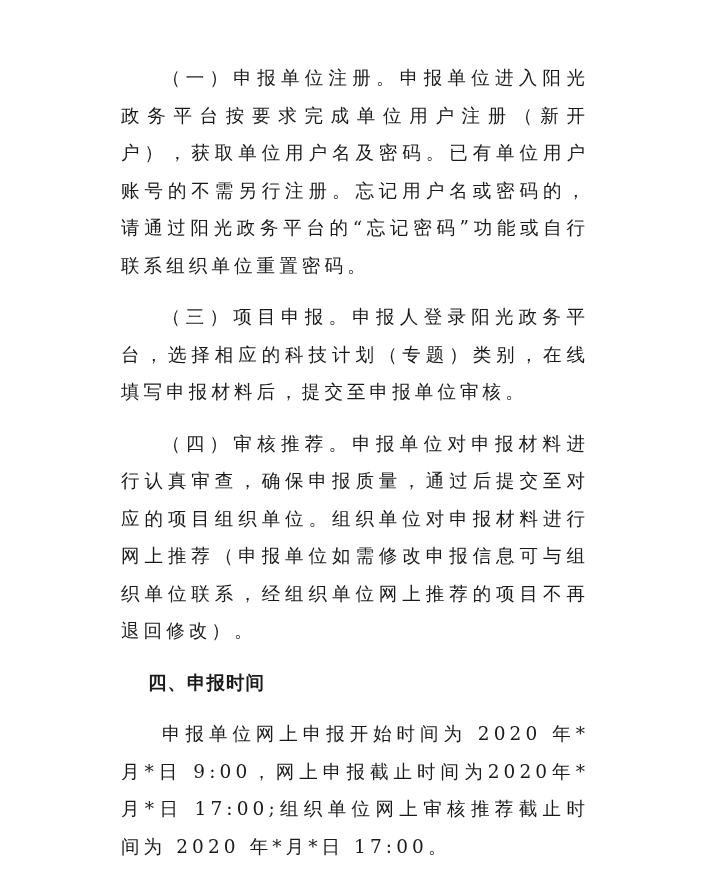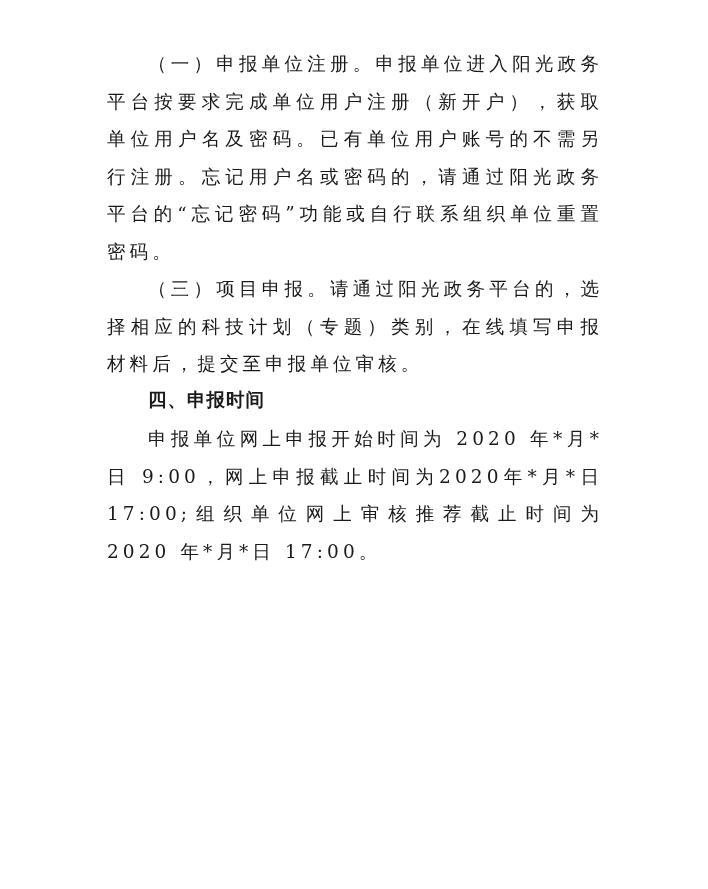--- a/index.html
+++ b/index.html
@@ -3,28 +3,29 @@
 <meta charset="utf-8">
 <style>
   html, body { margin: 0; padding: 0; background: #ffffff; }
   body { width: 708px; height: 889px; overflow: hidden; position: relative; }
   .page {
     position: absolute; left: 107px; top: 45px; width: 496px;
     font-family: "DejaVu Serif", "Liberation Serif", serif;
     color: #1a1a1a; font-size: 18.5px; line-height: 37.5px;
     text-align: justify; letter-spacing: 4.1px;
   }
-  .para { margin: 0; text-indent: 41px; }
+  .para { margin: 14px; text-indent: 41px; }
   .heading {
-    margin: 0; text-indent: 41px; font-family: Liberation Mono, monospace;
+    margin: 0; text-indent: 41px; font-family: Liberation Sans, sans-serif;
     font-weight: bold; letter-spacing: 1px;
   }
 </style>
 </head>
 <body>
 
 <div class="page">
   <p class="para">（一）申报单位注册。申报单位进入阳光政务平台按要求完成单位用户注册（新开户），获取单位用户名及密码。已有单位用户账号的不需另行注册。忘记用户名或密码的，请通过阳光政务平台的“忘记密码”功能或自行联系组织单位重置密码。</p>
-  <p class="para">（三）项目申报。请通过阳光政务平台的，选择相应的科技计划（专题）类别，在线填写申报材料后，提交至申报单位审核。</p>
+  <p class="para">（三）项目申报。申报人登录阳光政务平台，选择相应的科技计划（专题）类别，在线填写申报材料后，提交至申报单位审核。</p>
+  <p class="para">（四）审核推荐。申报单位对申报材料进行认真审查，确保申报质量，通过后提交至对应的项目组织单位。组织单位对申报材料进行网上推荐（申报单位如需修改申报信息可与组织单位联系，经组织单位网上推荐的项目不再退回修改）。</p>
   <p class="heading">四、申报时间</p>
   <p class="para">申报单位网上申报开始时间为 2020 年*月*日 9:00，网上申报截止时间为2020年*月*日 17:00;组织单位网上审核推荐截止时间为 2020 年*月*日 17:00。</p>
 
 </div>
 
 </body></html>

